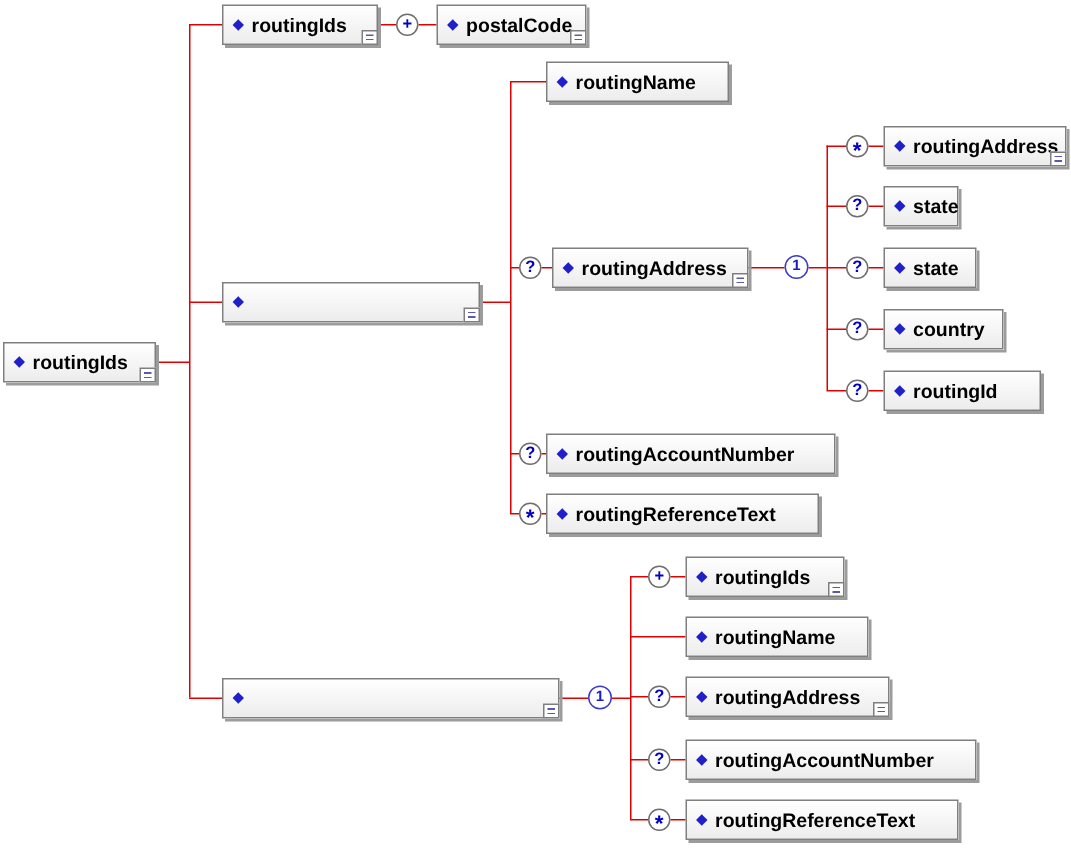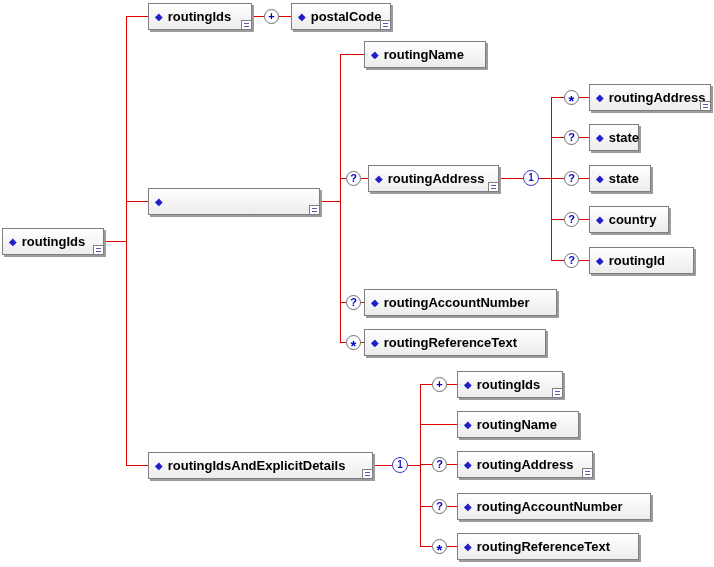--- a/index.html
+++ b/index.html
@@ -163,21 +163,20 @@
     <span class="lbl">routingAccountNumber</span>
   </div>
 
   <div class="node" style="left:364px;top:329px;width:182px">
     <span class="dia">◆</span>
     <span class="lbl">routingReferenceText</span>
   </div>
 
   <div class="node" style="left:148px;top:452px;width:225px">
     <span class="dia">◆</span>
-    <span class="lbl">routingIdsAndExplicitDetails</span>
     <span class="badge"></span>
   </div>
 
   <div class="node" style="left:457px;top:371px;width:106px">
     <span class="dia">◆</span>
     <span class="lbl">routingIds</span>
     <span class="badge"></span>
   </div>
 
   <div class="node" style="left:457px;top:411px;width:122px">

